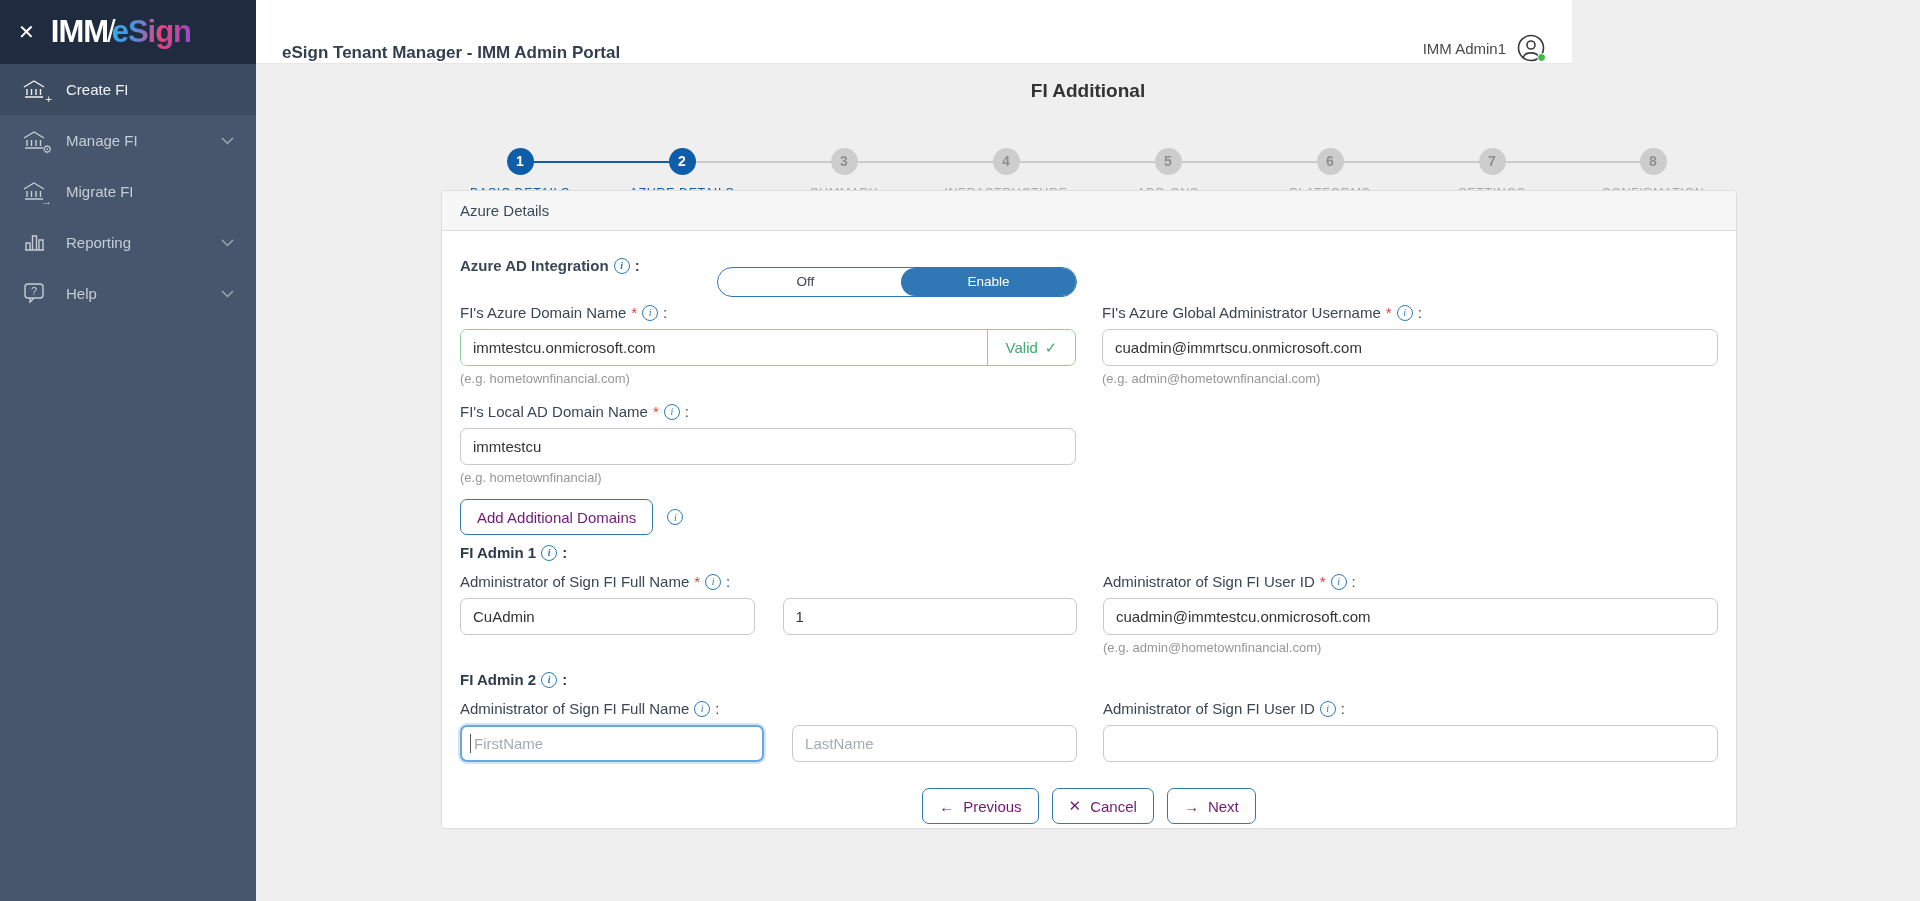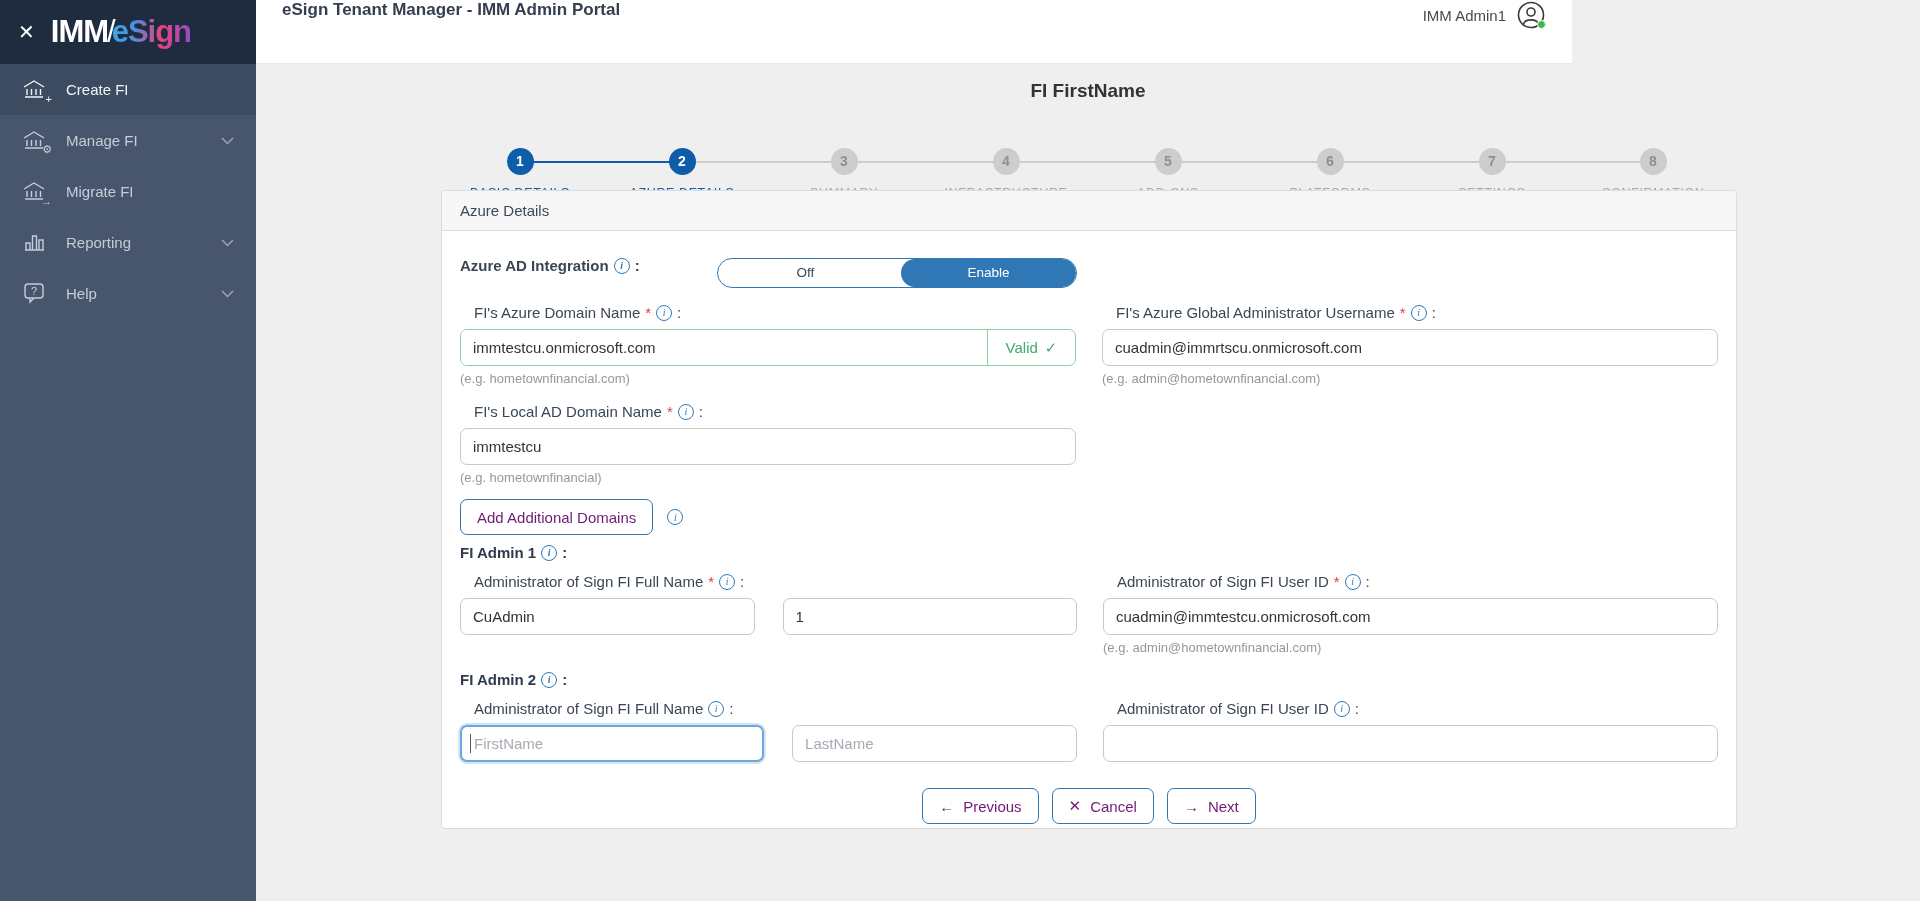--- a/index.html
+++ b/index.html
@@ -24,21 +24,21 @@
   .nav-item { height:51px; display:flex; align-items:center; padding:0 22px; gap:18px;
               color:#c5cdd8; font-size:15px; cursor:pointer; }
   .nav-item.active { background:#3d4b60; color:#f0f3f7; }
   .nav-icon { width:26px; height:24px; position:relative; flex:0 0 26px; display:flex; align-items:center; }
   .nav-icon svg { stroke:currentColor; fill:none; stroke-width:1.4; }
   .nav-mod { position:absolute; right:-4px; bottom:-3px; font-size:11px; font-style:normal; }
   .nav-chevron { margin-left:auto; display:flex; }
   .nav-chevron svg { stroke:#9aa6b5; fill:none; stroke-width:1.5; }
   
   .topbar { position:absolute; left:256px; top:0; width:1316px; height:64px; background:#ffffff;
-            display:flex; align-items:flex-start; padding:0 26px; border-bottom:1px solid #e7e7e7; }
+            display:flex; align-items:flex-end; padding:0 26px; border-bottom:1px solid #e7e7e7; }
   .topbar-title { font-size:17px; font-weight:bold; color:#333e4e; }
   .topbar-user { margin-left:auto; display:flex; align-items:center; gap:10px; font-size:15px; color:#4a4a4a; }
   .avatar { position:relative; width:30px; height:30px; }
   .avatar svg { stroke:#3a3a3a; fill:none; stroke-width:1.6; }
   .avatar .dot { position:absolute; right:0; bottom:1px; width:9px; height:9px; border-radius:50%;
                  background:#3dba4e; border:1.5px solid #ffffff; }
   
   .content { position:absolute; left:256px; top:64px; width:1664px; height:837px; }
   .page-title { text-align:center; padding-top:16px; font-size:19px; font-weight:bold; color:#333333; }
   
@@ -60,28 +60,28 @@
   .card-header { height:40px; line-height:39px; background:#f7f7f7; border-bottom:1px solid #dddddd;
                  padding:0 18px; font-size:15px; color:#3c4858; border-radius:4px 4px 0 0; }
   .card-body { padding:20px 18px 0; }
   .lbl { font-size:15px; color:#3a4655; display:flex; align-items:center; gap:5px; }
   .req { color:#e23d3d; }
   .info { width:16px; height:16px; border:1px solid #2a7ab9; border-radius:50%; color:#2a7ab9;
           font-size:10px; font-style:italic; font-family:"Liberation Serif", serif;
           display:inline-flex; align-items:center; justify-content:center; flex:0 0 16px; }
   .toggle-row { position:relative; height:30px; }
   .toggle-row .lbl { line-height:30px; height:30px;font-weight:bold; }
-  .toggle { position:absolute; left:257px; top:7px; width:360px; height:30px; display:flex;
+  .toggle { position:absolute; left:257px; top:16px; width:360px; height:30px; display:flex;
             border:1px solid #2f78b5; border-radius:16px; overflow:hidden; background:#ffffff; cursor:pointer;gap:8px; }
   .toggle-off { flex:1; text-align:center; line-height:28px; font-size:13.5px; color:#3a4655; }
   .toggle-on  { flex:1; text-align:center; line-height:28px; font-size:13.5px; background:#2f78b5;
                 color:#ffffff; border-radius:14px; }
   .grid { display:flex; gap:26px; margin-top:23px; align-items:flex-start; }
   .col { width:617px; }
-  .field .lbl { margin-bottom:8px;margin-left:14px; }
+  .field .lbl { margin-bottom:8px; }
   .tinput { width:100%; height:37px; border:1px solid #c9c9c9; border-radius:7px; padding:0 12px;
             font-size:15px; color:#333333; font-family:"Liberation Sans", sans-serif; background:#fff; }
   .hint { font-size:13px; color:#979797; margin-top:5px; }
   .valid-wrap { display:flex; height:37px; border:1px solid #8fcf9f; border-radius:7px; overflow:hidden; background:#fff; }
   .valid-wrap input { flex:1; border:none; outline:none; padding:0 12px; font-size:15px; color:#333;
                       font-family:"Liberation Sans", sans-serif; }
   .valid-badge { width:88px; border-left:1px solid #8fcf9f; color:#43a871; font-size:15px;
                  display:flex; align-items:center; justify-content:center; gap:7px; }
   .add-row { display:flex; align-items:center; gap:14px; margin-top:14px; }
   .btn { height:36px; padding:0 16px; background:#ffffff; border:1px solid #2f78b5; border-radius:7px;
@@ -183,21 +183,21 @@
           <circle cx="15" cy="15" r="12.5"></circle>
           <circle cx="15" cy="12" r="4"></circle>
           <path d="M7.5,24 C9,18.5 21,18.5 22.5,24"></path>
         </svg>
       <span class="dot"></span>
     </span>
   </span>
 </div>
 
 <div class="content">
-  <div class="page-title">FI FirstName</div>
+  <div class="page-title">FI Additional</div>
 
   <div class="stepper">
     <div class="track"></div>
     <div class="track-active"></div>
     <div class="step on">
       <div class="step-circle">1</div>
       <div class="step-label">BASIC DETAILS</div>
     </div>
     <div class="step on">
       <div class="step-circle">2</div>

